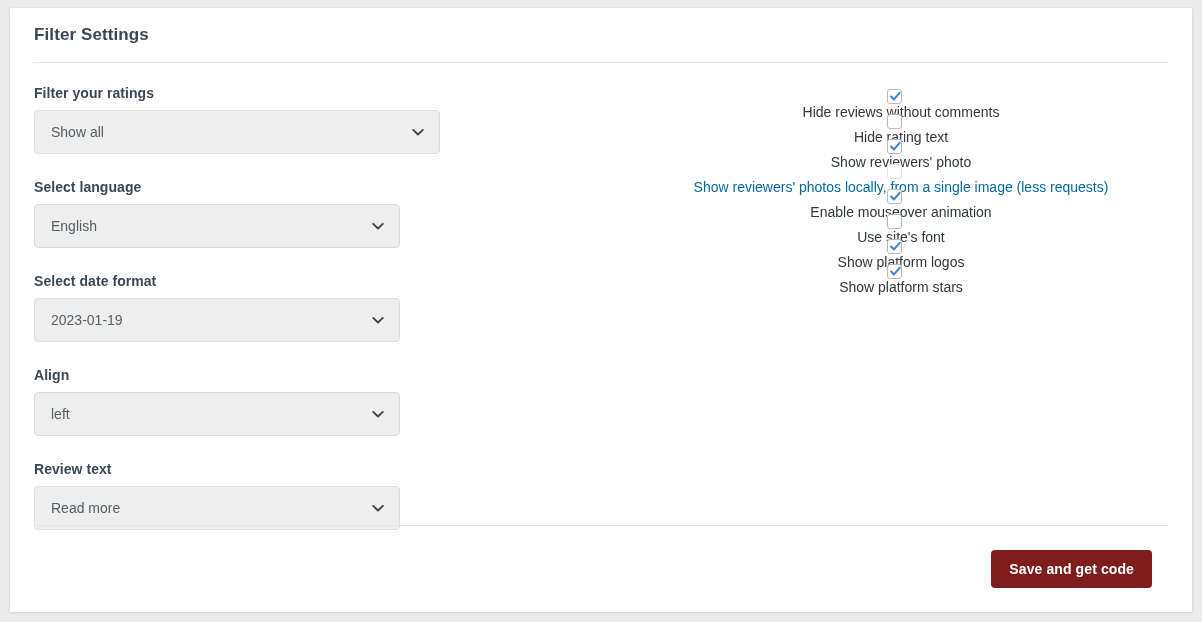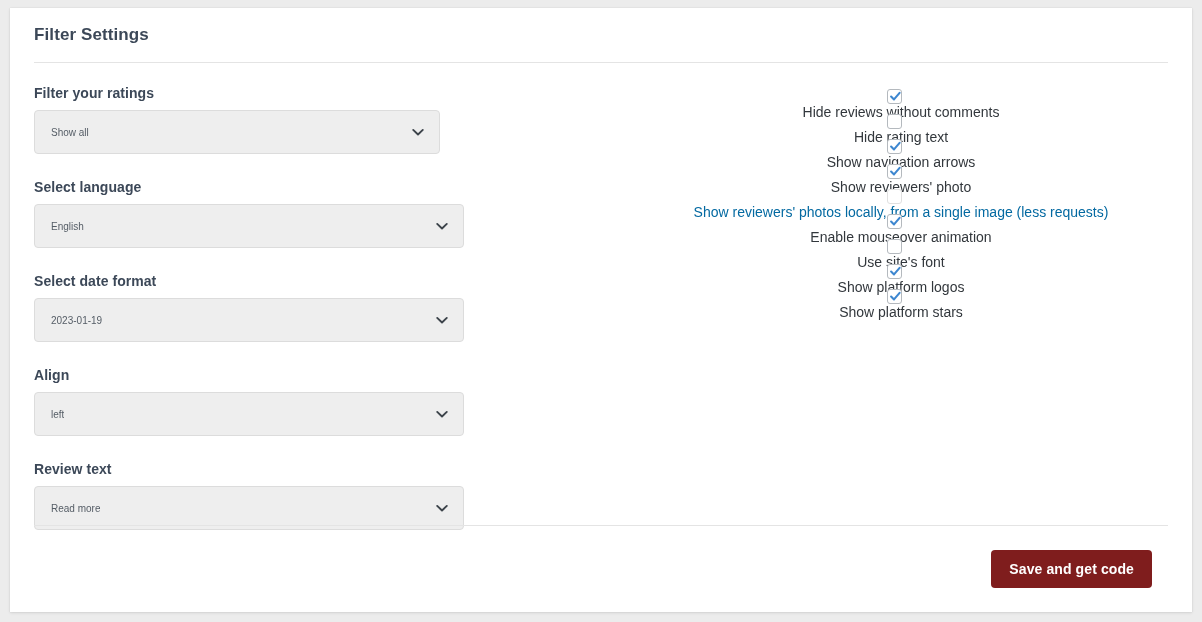--- a/index.html
+++ b/index.html
@@ -62,33 +62,33 @@
   .field-label {
     display: block;
     font-size: 14px;
     font-weight: bold;
     color: #3c4858;
     margin-bottom: 9px;
     letter-spacing: 0.05px;
   }
   .select-wrap {
     position: relative;
-    width: 430px;
+    width: 366px;
     height: 44px;
     background: #eeeeee;
     border: 1px solid #dcdcdc;
     border-radius: 4px;
     box-sizing: border-box;
     display: flex;
     align-items: center;
     cursor: pointer;
   }
   .select-wrap.wide { width: 406px; }
   .select-value {
-    font-size: 10px;
+    font-size: 14px;
     color: #555d66;
     padding-left: 16px;
     white-space: nowrap;
     overflow: hidden;
     text-overflow: ellipsis;
   }
   .chevron {
     position: absolute;
     right: 14px;
     top: 50%;
@@ -254,28 +254,20 @@
         <div class="check-row">
           <span class="cbox"></span>
           <span class="check-label">Hide rating text</span>
         </div>
         <div class="check-row">
           <span class="cbox">
             <svg width="15" height="15" viewBox="0 0 15 15">
               <path d="M3.1 7.6 L6 10.4 L11.6 3.9" fill="none" stroke="#3d87d0" stroke-width="2.1" stroke-linecap="round" stroke-linejoin="round"></path>
             </svg>
           </span>
-          <span class="check-label">Show navigation arrows</span>
-        </div>
-        <div class="check-row">
-          <span class="cbox">
-            <svg width="15" height="15" viewBox="0 0 15 15">
-              <path d="M3.1 7.6 L6 10.4 L11.6 3.9" fill="none" stroke="#3d87d0" stroke-width="2.1" stroke-linecap="round" stroke-linejoin="round"></path>
-            </svg>
-          </span>
           <span class="check-label">Show reviewers' photo</span>
         </div>
         <div class="check-row disabled">
           <span class="cbox"></span>
           <span class="check-label">Show reviewers' photos locally, from a single image (less requests)</span>
         </div>
         <div class="check-row">
           <span class="cbox">
             <svg width="15" height="15" viewBox="0 0 15 15">
               <path d="M3.1 7.6 L6 10.4 L11.6 3.9" fill="none" stroke="#3d87d0" stroke-width="2.1" stroke-linecap="round" stroke-linejoin="round"></path>

